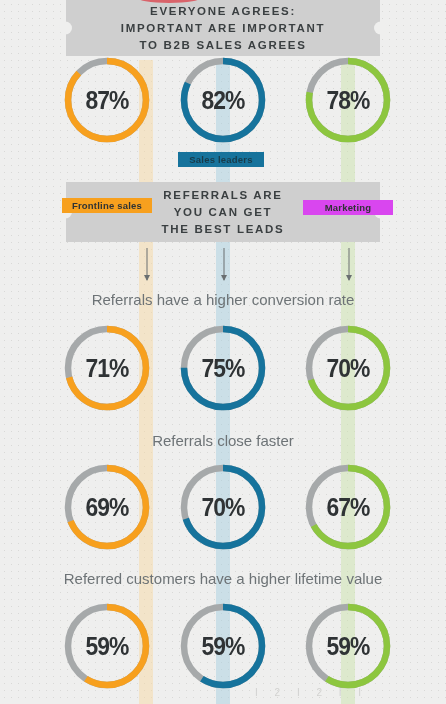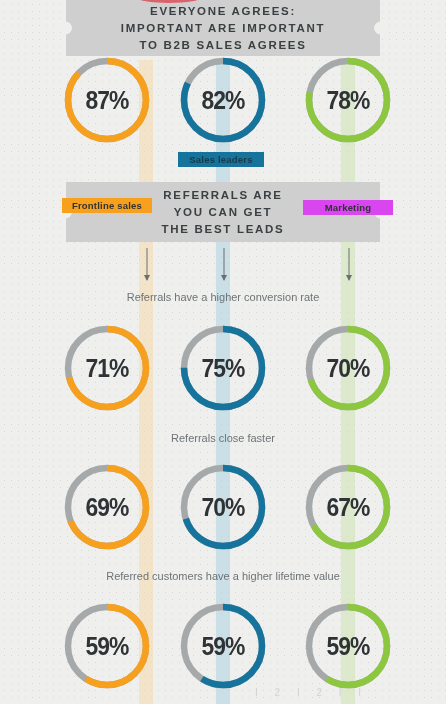--- a/index.html
+++ b/index.html
@@ -88,21 +88,21 @@
     white-space:nowrap;
   }
   .pill.orange{ background:#f7a01e; }
   .pill.blue  { background:#16739c; color:#173b4a; }
   .pill.green { background:#d946ef;margin-top:48px; }
 
   
   .caption{
     position:absolute; z-index:6;
     width:100%; text-align:center;
-    font-size:11px; color:#6d7376;
+    font-size:15px; color:#6d7376;
   }
 
   
   .arrow{ position:absolute; z-index:6; }
   .arrow .shaft{
     position:absolute; left:50%; top:0;
     width:1px; height:100%;
     background:#6a6f71; transform:translateX(-50%);
   }
   .arrow .head{

